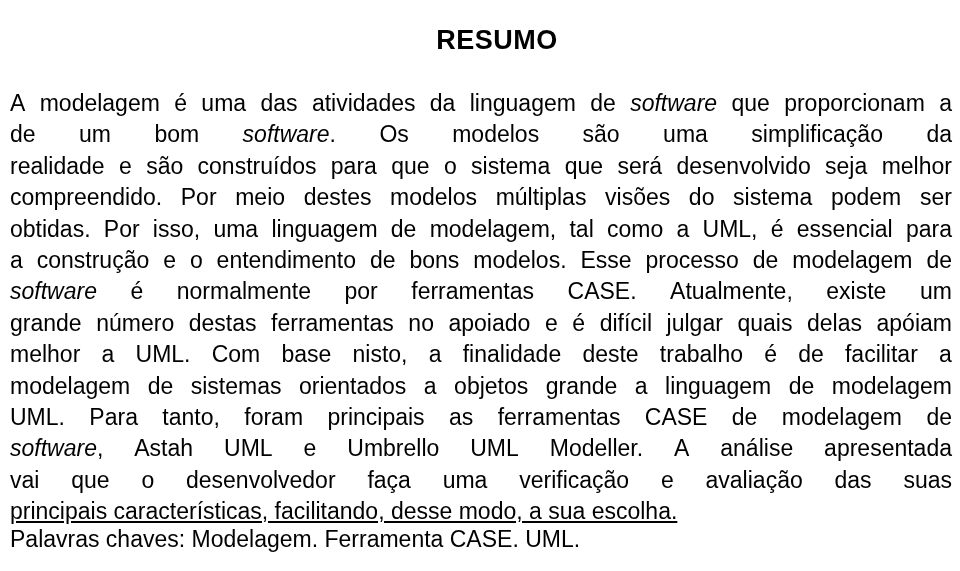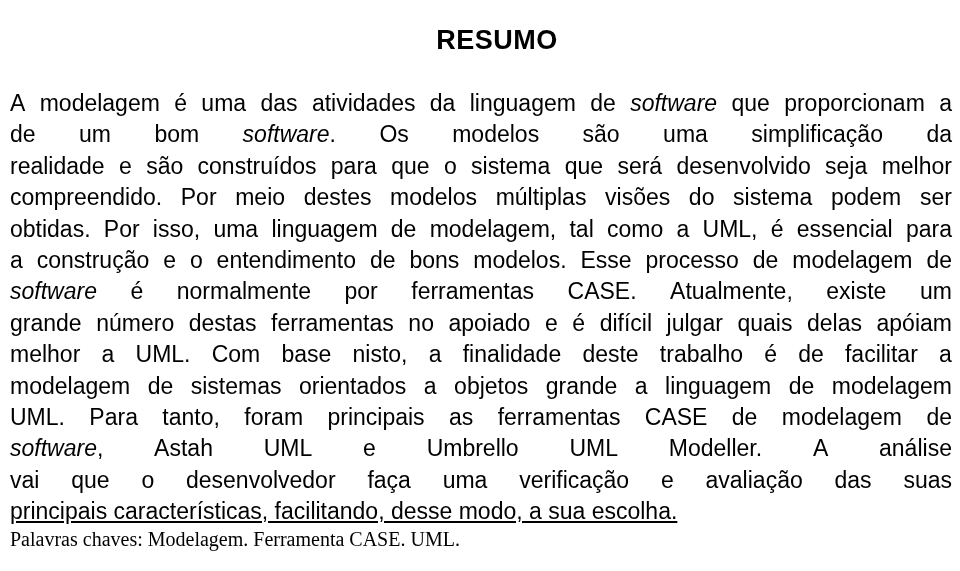--- a/index.html
+++ b/index.html
@@ -72,24 +72,23 @@
 
   i, .ital {
     font-style: italic;
   }
 
   
   .keywords-line {
     position: absolute;
     left: 10px;
     top: 524px;
-    font-size: 20px;
+    font-size: 23px;
     line-height: 31.4px;
     white-space: nowrap;
-    font-family: Liberation Serif, serif;
   }
 </style>
 </head>
 <body>
 
 <div class="page">
 
   <h1 class="doc-title">RESUMO</h1>
 
   <div class="abstract-body">
@@ -251,20 +250,21 @@
     <div class="text-line justify">
         <span class="w"><i>software</i>,</span>
         <span class="w">Astah</span>
         <span class="w">UML</span>
         <span class="w">e</span>
         <span class="w">Umbrello</span>
         <span class="w">UML</span>
         <span class="w">Modeller.</span>
         <span class="w">A</span>
         <span class="w">análise</span>
+        <span class="w">apresentada</span>
       </div>
     <div class="text-line justify">
         <span class="w">vai</span>
         <span class="w">que</span>
         <span class="w">o</span>
         <span class="w">desenvolvedor</span>
         <span class="w">faça</span>
         <span class="w">uma</span>
         <span class="w">verificação</span>
         <span class="w">e</span>

